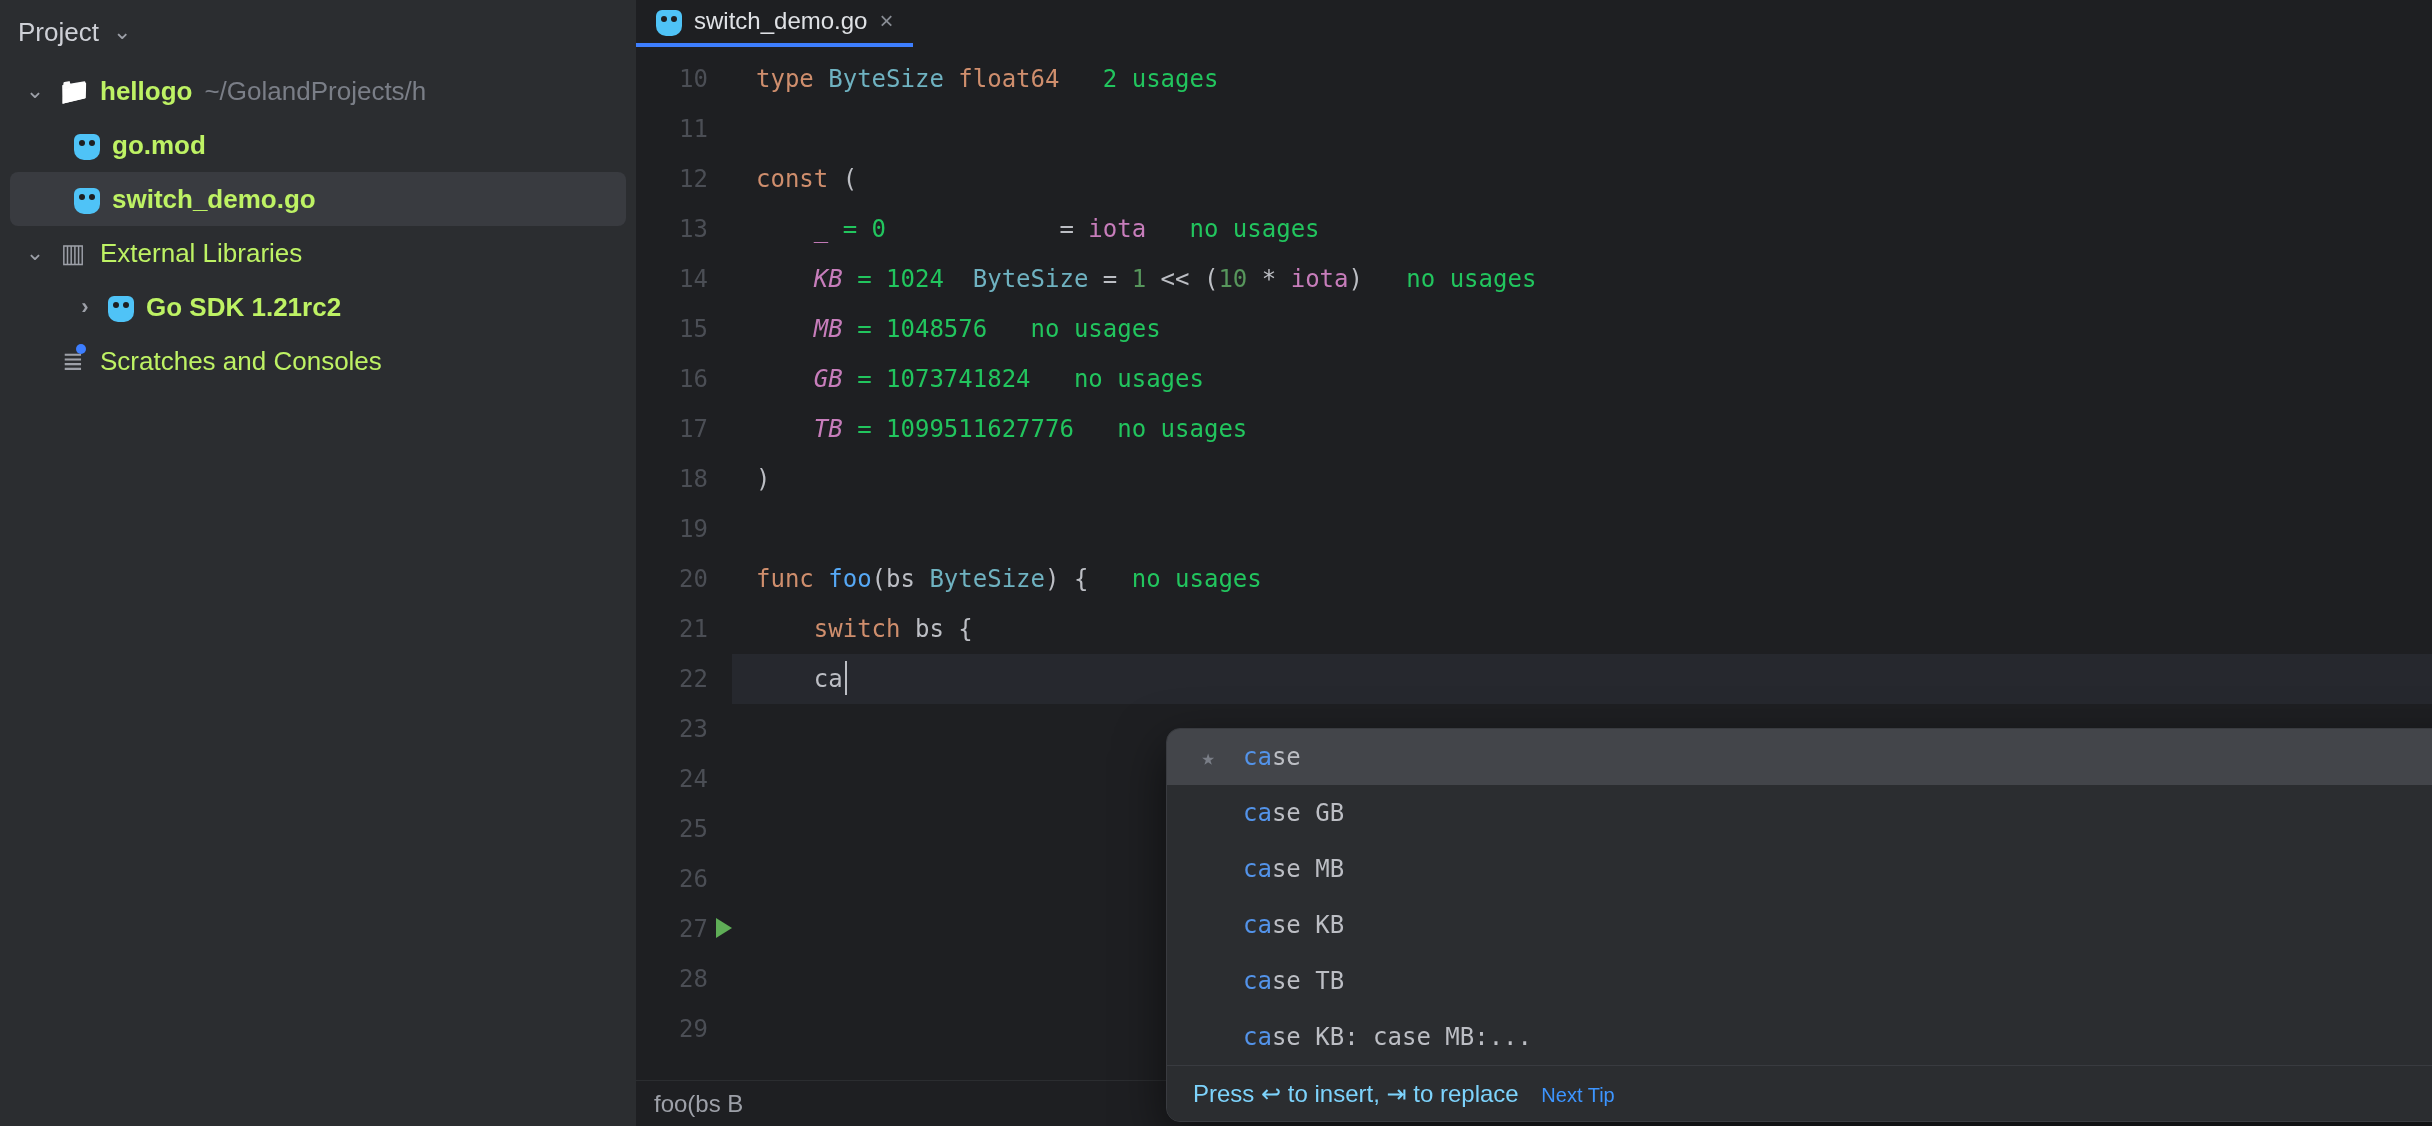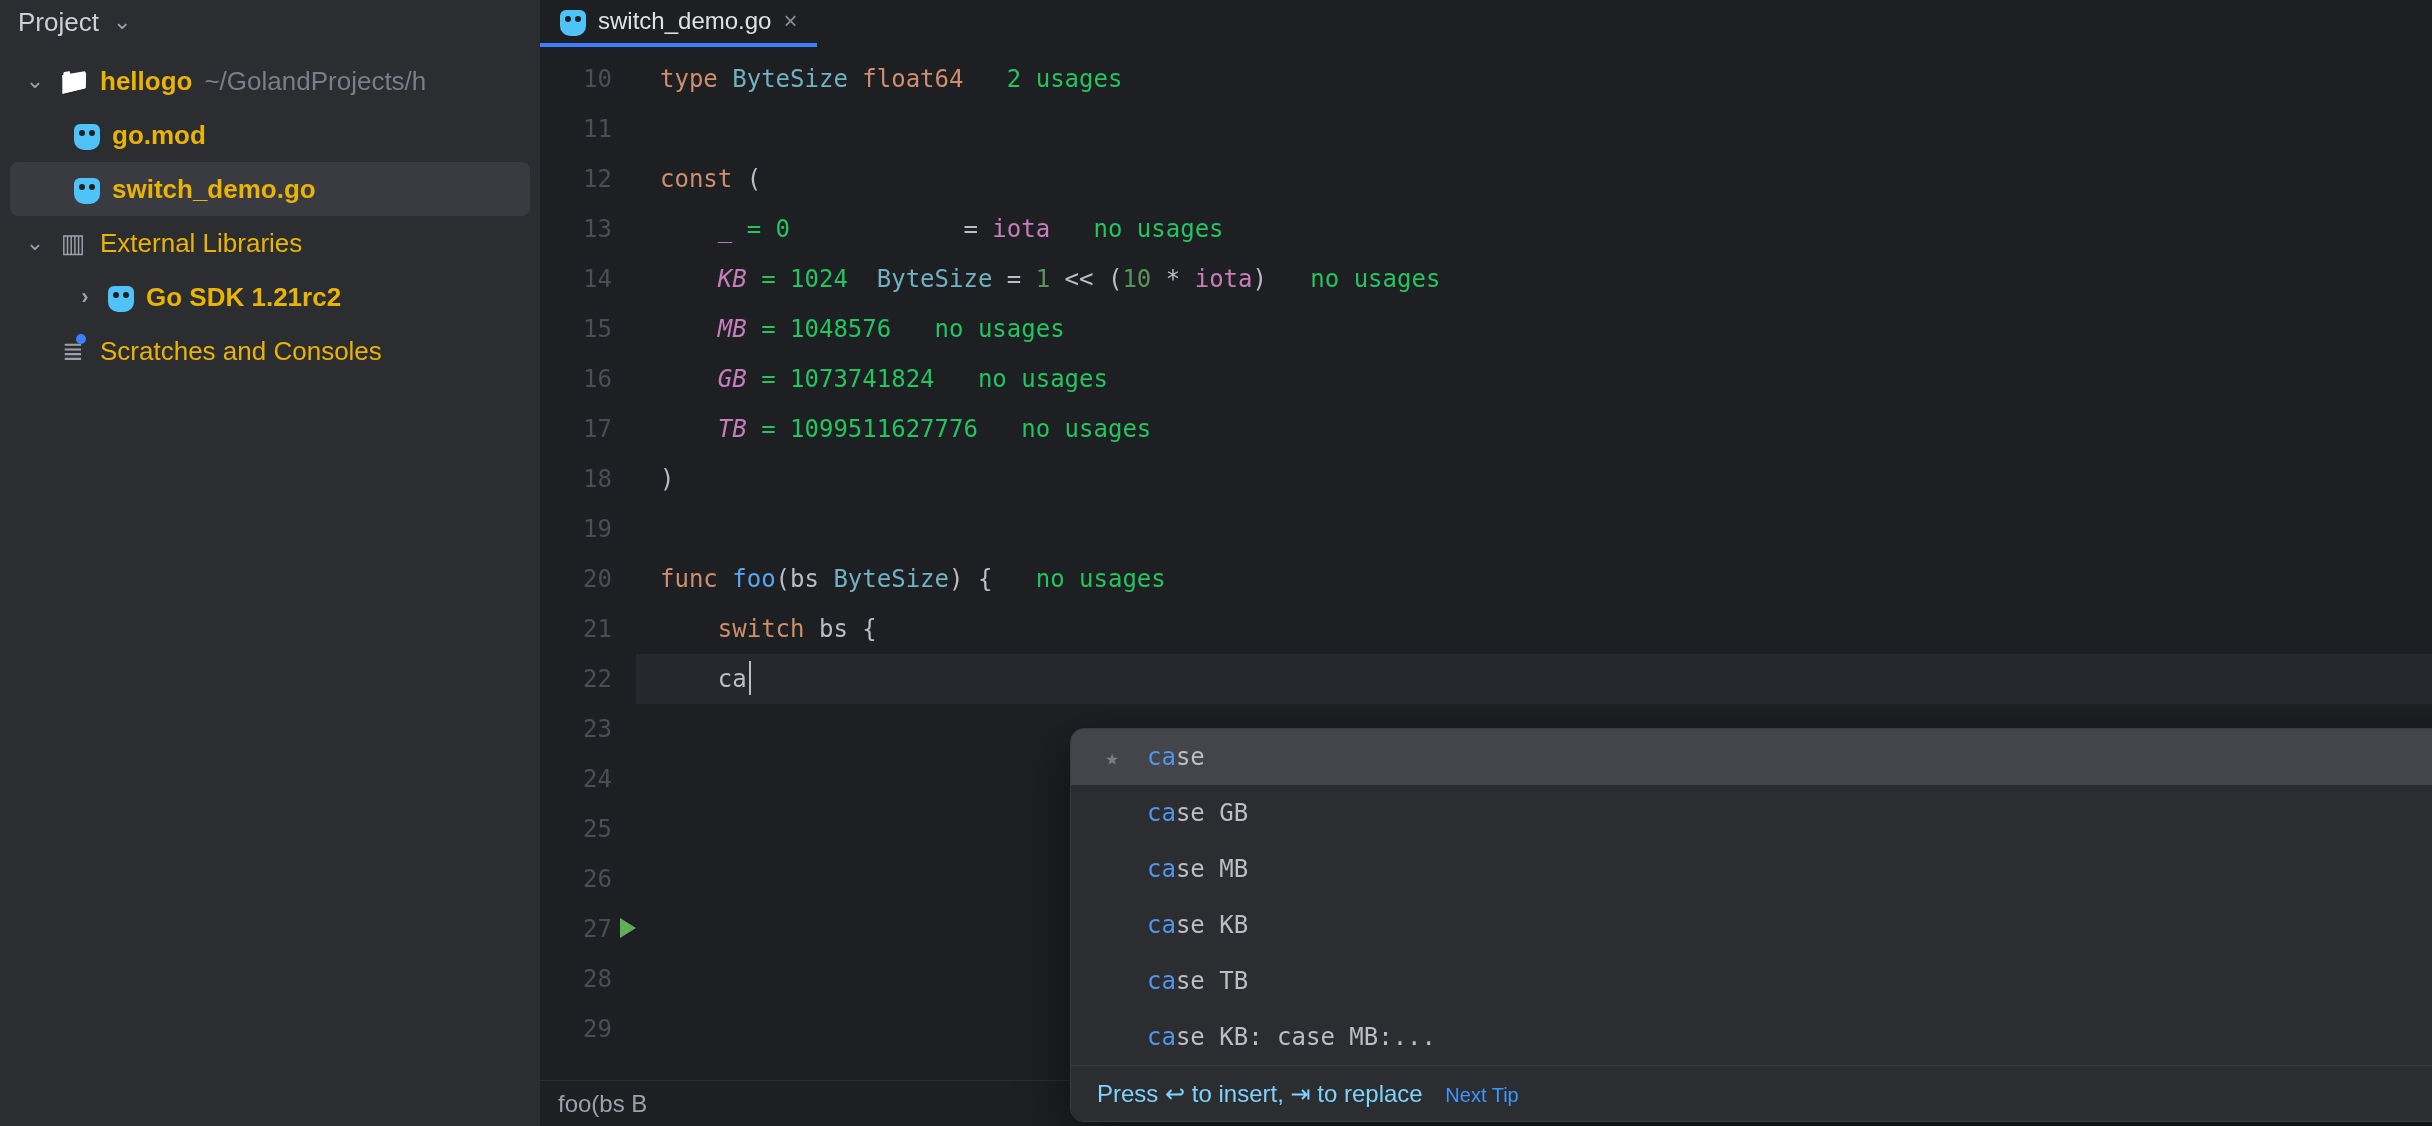--- a/index.html
+++ b/index.html
@@ -7,26 +7,26 @@
     width: 2432px; height: 1126px;
     background: #1e1f22;
     font-family: -apple-system, "Segoe UI", sans-serif;
     color: #bcbec4;
     overflow: hidden;
   }
   .root { display: flex; width: 100%; height: 100%; }
 
   
   .sidebar {
-    width: 540px;
+    width: 636px;
     background: #2b2d30;
     display: flex;
     flex-direction: column;
     font-size: 26px;
-    padding-top: 2px;
+    padding-top: 12px;
   }
   .sidebar-header {
     display: flex; align-items: center; gap: 8px;
     padding: 0 18px 8px 18px;
     height: 48px;
     color: #ced0d6;
     font-size: 26px;
   }
   .sidebar-header .chev { font-size: 22px; color: #9da0a8; padding-left: 6px;}
   .tree { padding: 4px 10px 0 10px; }
@@ -34,21 +34,21 @@
     display: flex; align-items: center; gap: 12px;
     height: 54px;
     padding: 0 14px;
     border-radius: 8px;
     white-space: nowrap;
     cursor: default;
   }
   .tree-row.selected { background: #393b40; }
   .tree-row .chev { width: 22px; color: #9da0a8; font-size: 22px; text-align: center; }
   .tree-row .icon { width: 30px; text-align: center; font-size: 26px; }
-  .tree-row .label { color: #eab308; }
+  .tree-row .label { color: #bef264; }
   .tree-row .path  { color: #7a7e87; }
   .indent-1 { padding-left: 64px; font-weight: bold; }
   .indent-0 { padding-left: 14px; }
   .go-icon {
     display:inline-block; width:26px; height:26px;
     background:#4fc3f7; border-radius:6px 6px 10px 10px;
     position:relative; top:2px;
   }
   .go-icon::before, .go-icon::after{
     content:""; position:absolute; width:6px; height:6px; background:#1e1f22; border-radius:50%; top:6px;

